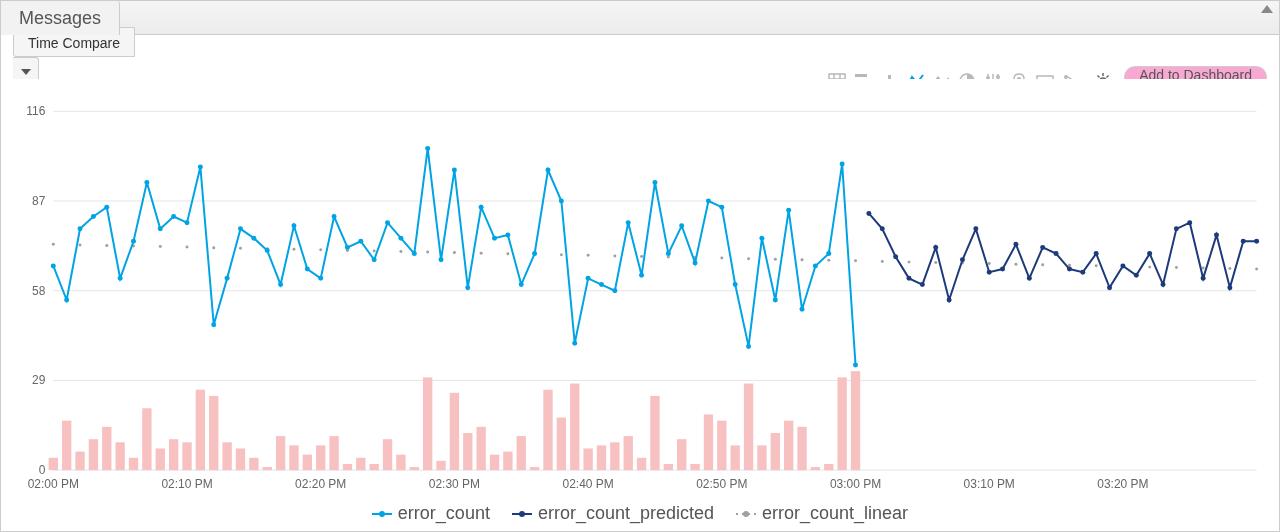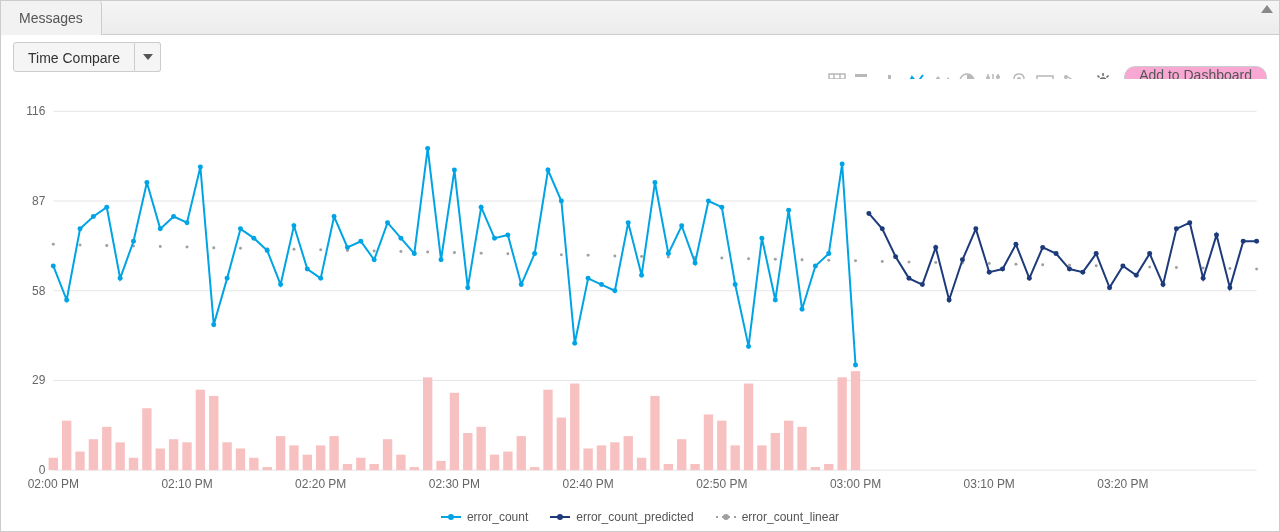--- a/index.html
+++ b/index.html
@@ -1,43 +1,43 @@
 <!DOCTYPE html>
 <html><head>
 <meta charset="utf-8">
 <style>
   * { box-sizing: border-box; }
   html, body { margin:0; padding:0; font-family: -apple-system, "Helvetica Neue", Arial, sans-serif; font-size:13px; color:#333; background:#fff;}
   .root { width:1280px; height:532px; border:1px solid #ccc; position:relative; background:#fff;}
   .tabbar { height:34px; background:linear-gradient(#f5f5f5,#ececec); border-bottom:1px solid #ccc; display:flex; align-items:flex-end;}
-  .tab { height:34px; padding:0 18px; display:flex; align-items:center; font-size:14px; color:#555; border-right:1px solid #ccc; border-top-left-radius:3px; border-top-right-radius:3px; position:relative; top:1px; background:#f2f2f2; cursor:pointer;}
+  .tab { height:34px; padding:0 18px; display:flex; align-items:center; font-size:18px; color:#555; border-right:1px solid #ccc; border-top-left-radius:3px; border-top-right-radius:3px; position:relative; top:1px; background:#f2f2f2; cursor:pointer;}
   .tab.active { background:#fff; border:1px solid #ccc; border-bottom:1px solid #fff; color:#333;}
   .collapse-caret { position:absolute; right:6px; top:4px; width:0;height:0;border-left:6px solid transparent;border-right:6px solid transparent;border-bottom:8px solid #888; cursor:pointer;}
   .toolbar { height:44px; display:flex; align-items:center; justify-content:space-between; padding:0 12px;}
-  .time-compare { display:flex; }
+  .time-compare { display:flex; flex-direction:column;}
   .time-compare .btn { height:30px; line-height:30px; background:#f5f5f5; border:1px solid #ccc; padding:0 14px; font-size:14px; border-radius:3px 0 0 3px;}
   .time-compare .caret-btn { height:30px; width:26px; border:1px solid #ccc; border-left:none; border-radius:0 3px 3px 0; background:#f5f5f5; display:flex; align-items:center; justify-content:center; cursor:pointer;}
   .caret { width:0;height:0;border-left:5px solid transparent;border-right:5px solid transparent;border-top:6px solid #555;}
   .right-icons { display:flex; align-items:center; gap:4px;margin-top:48px;}
   .ic { width:22px; height:22px; display:flex; align-items:center; justify-content:center; color:#b8b8b8; cursor:pointer;}
   .ic.active { color:#00a4e4;}
   .ic svg { width:18px; height:18px; display:block;}
   .gear-ic { color:#666; margin:0 6px;}
   .dash-btn { height:30px; padding:0 14px; background:#f9a8d4; border:1px solid #ccc; border-radius:11px; font-size:14px; color:#555; cursor:pointer;}
   .chart-area { position:absolute; left:1px; right:1px; top:78px; bottom:1px; background:#fff;}
   .chart-svg { width:100%; height:100%;}
   .gridline { stroke:#e5e5e5; stroke-width:1;}
   .axis-label { fill:#666; font-size:12px;}
   .bar { fill:#f8c1c1; }
   .line1 { stroke:#00a4e4; stroke-width:2; fill:none;}
   .dot1 { fill:#00a4e4;}
   .line2 { stroke:#1d3a7a; stroke-width:2; fill:none;}
   .dot2 { fill:#1d3a7a;}
   .dot3 { fill:#a0a0a0;}
-  .legend { position:absolute; left:0; right:0; bottom:6px; display:flex; justify-content:center; gap:22px; font-size:12px; color:#555; flex-wrap:wrap;}
+  .legend { position:absolute; left:0; right:0; bottom:6px; display:flex; justify-content:center; gap:22px; font-size:18px; color:#555; flex-wrap:wrap;}
   .lg { display:flex; align-items:center; gap:6px; max-width:260px;}
   .sw-line { width:20px; height:2px; background:#00a4e4; position:relative;}
   .sw-line::after { content:""; width:6px; height:6px; border-radius:50%; background:#00a4e4; position:absolute; left:7px; top:-2px;}
   .sw-line2 { background:#1d3a7a;}
   .sw-line2::after { background:#1d3a7a;}
   .sw-line3 { width:20px; height:2px; background:repeating-linear-gradient(90deg,#a0a0a0 0 2px, transparent 2px 6px); position:relative;}
   .sw-line3::after { content:""; width:6px;height:6px;border-radius:50%; background:#a0a0a0; position:absolute; left:7px; top:-2px;}
   .sw-bar { width:12px; height:12px; background:#f8c1c1; border-radius:50%;}
 </style>
 </head>

